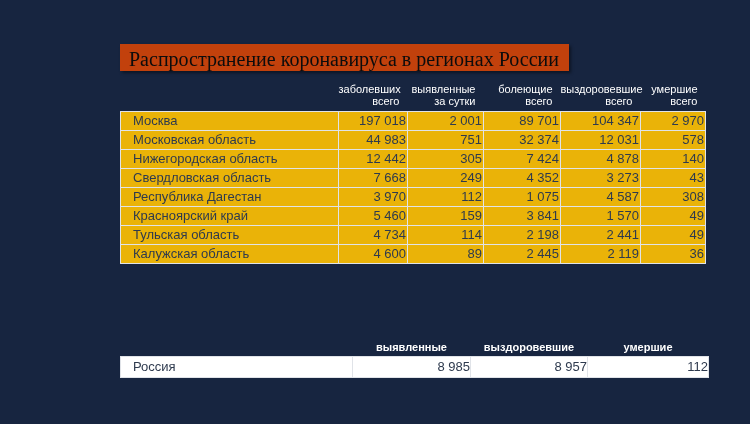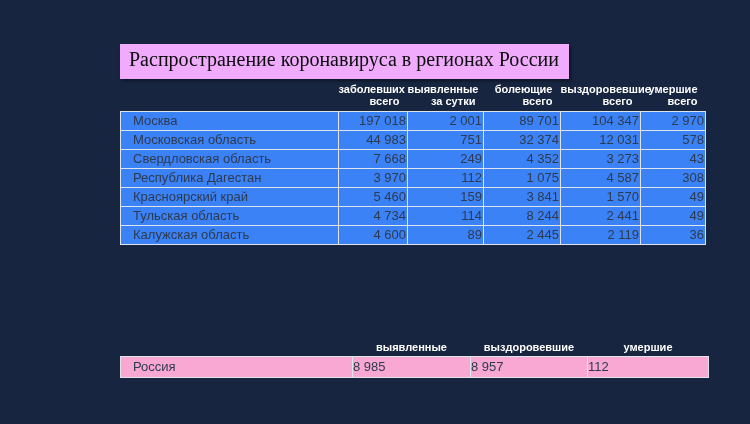--- a/index.html
+++ b/index.html
@@ -6,46 +6,46 @@
   body {
     width: 750px; height: 424px;
     background: #172540;
     font-family: "Liberation Sans", sans-serif;
     position: relative;
     overflow: hidden;
   }
   .title-box {
     position: absolute;
     left: 120px; top: 44px;
-    background: #f0abfc;
+    background: #c2410c;
     color: #0c0c0c;
     font-family: "Liberation Serif", "DejaVu Serif", serif;
     font-size: 20px;
     line-height: 24px;
-    padding: 3px 10px 8px 9px;
+    padding: 3px 10px 0 9px;
     box-shadow: 2px 2px 3px rgba(0,0,0,0.45);
     white-space: nowrap;
   }
   table { border-collapse: collapse; table-layout: fixed; }
   .regions-table {
     position: absolute;
     left: 120px; top: 83px;
     width: 585px;
   }
   .regions-table thead th {
     color: #ffffff;
     font-size: 11px;
-    font-weight: bold;
+    font-weight: normal;
     text-align: right;
     vertical-align: bottom;
     padding: 0 8px 4px 0;
     line-height: 12px;
     white-space: pre-line;
   }
-  .regions-table tbody { background: #3b82f6; }
+  .regions-table tbody { background: #eab308; }
   .regions-table tbody td {
     border: 1px solid #e0e3e8;
     font-size: 13px;
     color: #2e3a4e;
     text-align: right;
     height: 18px;
     line-height: 18px;
     padding: 0 1px 0 0;
     white-space: nowrap;
     overflow: hidden;
@@ -61,26 +61,26 @@
   }
   .russia-table thead th {
     color: #ffffff;
     font-size: 11px;
     font-weight: bold;
     text-align: center;
     vertical-align: bottom;
     padding: 0 0 3px 0;
     line-height: 12px;
   }
-  .russia-table tbody { background: #f9a8d4; margin-left: 15px; }
+  .russia-table tbody { background: #ffffff; margin-left: 15px; }
   .russia-table tbody td {
     border: 1px solid #e0e3e8;
     font-size: 13px;
     color: #2e3a4e;
-    text-align: left;
+    text-align: right;
     height: 20px;
     line-height: 20px;
     padding: 0;
     white-space: nowrap;
     overflow: hidden;
   }
   .russia-table tbody td.country {
     text-align: left;
     padding-left: 12px;
   }
@@ -125,20 +125,28 @@
     </tr>
     <tr>
       <td class="region">Московская область</td>
       <td>44 983</td>
       <td>751</td>
       <td>32 374</td>
       <td>12 031</td>
       <td>578</td>
     </tr>
     <tr>
+      <td class="region">Нижегородская область</td>
+      <td>12 442</td>
+      <td>305</td>
+      <td>7 424</td>
+      <td>4 878</td>
+      <td>140</td>
+    </tr>
+    <tr>
       <td class="region">Свердловская область</td>
       <td>7 668</td>
       <td>249</td>
       <td>4 352</td>
       <td>3 273</td>
       <td>43</td>
     </tr>
     <tr>
       <td class="region">Республика Дагестан</td>
       <td>3 970</td>
@@ -152,21 +160,21 @@
       <td>5 460</td>
       <td>159</td>
       <td>3 841</td>
       <td>1 570</td>
       <td>49</td>
     </tr>
     <tr>
       <td class="region">Тульская область</td>
       <td>4 734</td>
       <td>114</td>
-      <td>8 244</td>
+      <td>2 198</td>
       <td>2 441</td>
       <td>49</td>
     </tr>
     <tr>
       <td class="region">Калужская область</td>
       <td>4 600</td>
       <td>89</td>
       <td>2 445</td>
       <td>2 119</td>
       <td>36</td>

